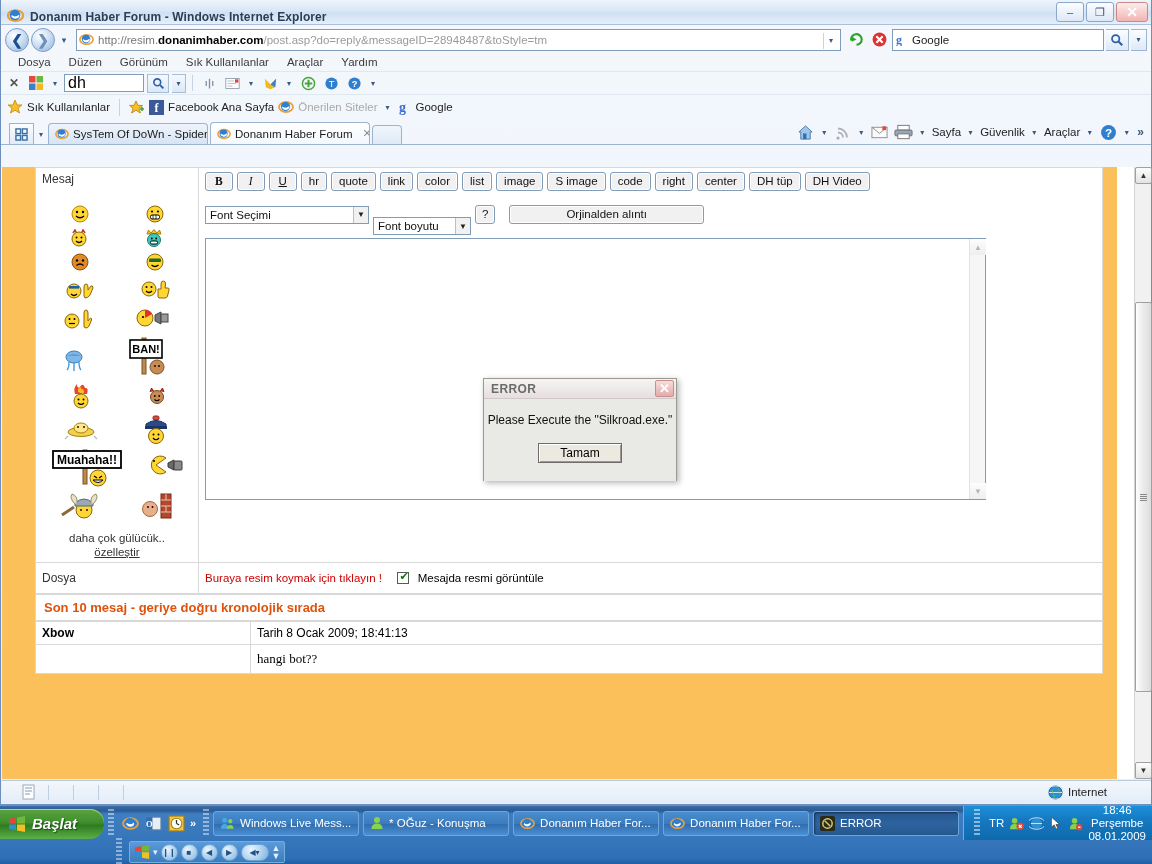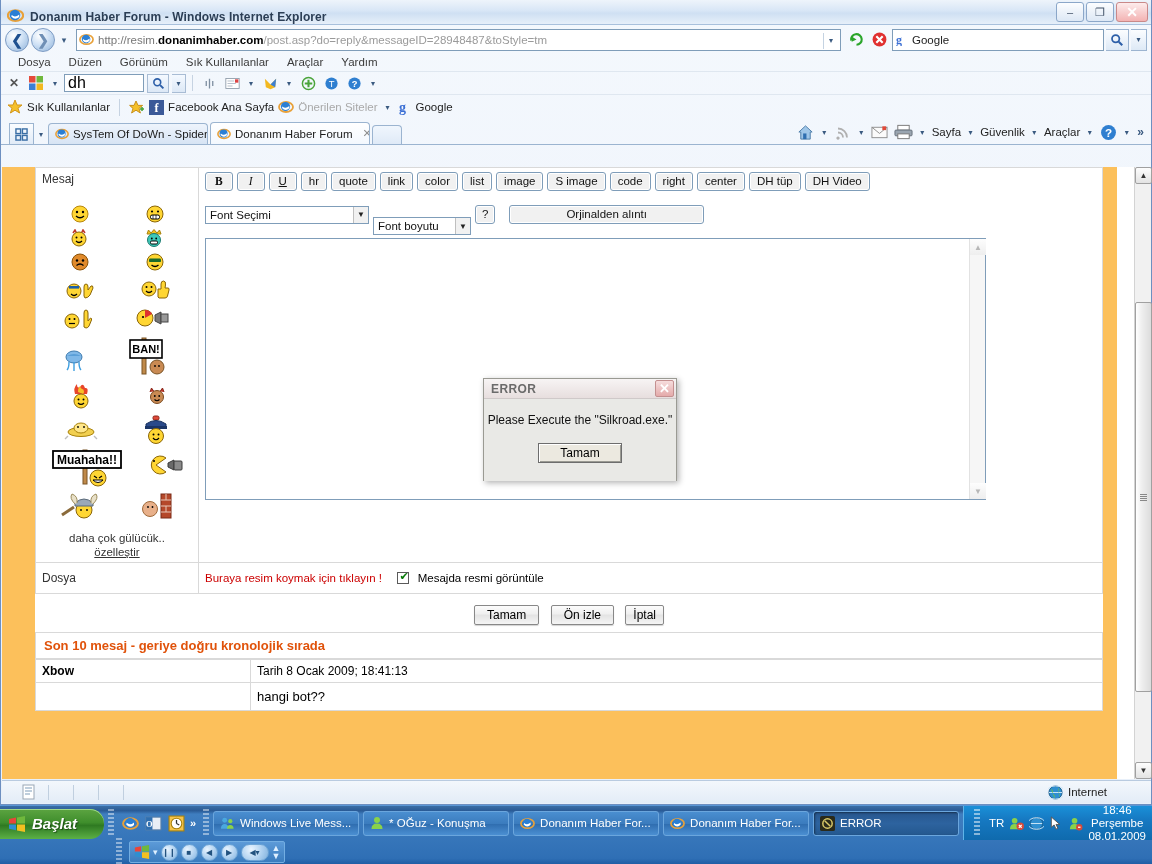--- a/index.html
+++ b/index.html
@@ -830,37 +830,32 @@
               <td class="lbl-cell" style="padding-top:8px;">Dosya</td>
               <td style="padding:8px 6px;">
                 <span class="dosya-link">Buraya resim koymak için tıklayın !</span>
                 <span class="chk"></span>
                 <span style="font-size:11.5px;">Mesajda resmi görüntüle</span>
               </td>
             </tr>
           </tbody>
             </table>
 
-          <div class="btn-row">
-            <span class="pbtn">Tamam</span>
-            <span class="pbtn">Ön izle</span>
-            <span class="pbtn" style="padding:2px 7px;">İptal</span>
-          </div>
 
           <div class="section-head">Son 10 mesaj - geriye doğru kronolojik sırada</div>
 
           <table class="forum">
             <tbody>
                 <tr>
               <td class="user-cell">Xbow</td>
               <td>Tarih 8 Ocak 2009; 18:41:13</td>
             </tr>
             <tr>
               <td></td>
-              <td style="font-size:13px;padding:6px;">hangi bot??</td>
+              <td style="font-size:13px;padding:6px;font-family:Liberation Serif, serif;">hangi bot??</td>
             </tr>
           </tbody>
             </table>
 
         </div>
       </div>
     </div>
 
     <div class="vscroll">
       <div class="vs-btn">▲</div>

